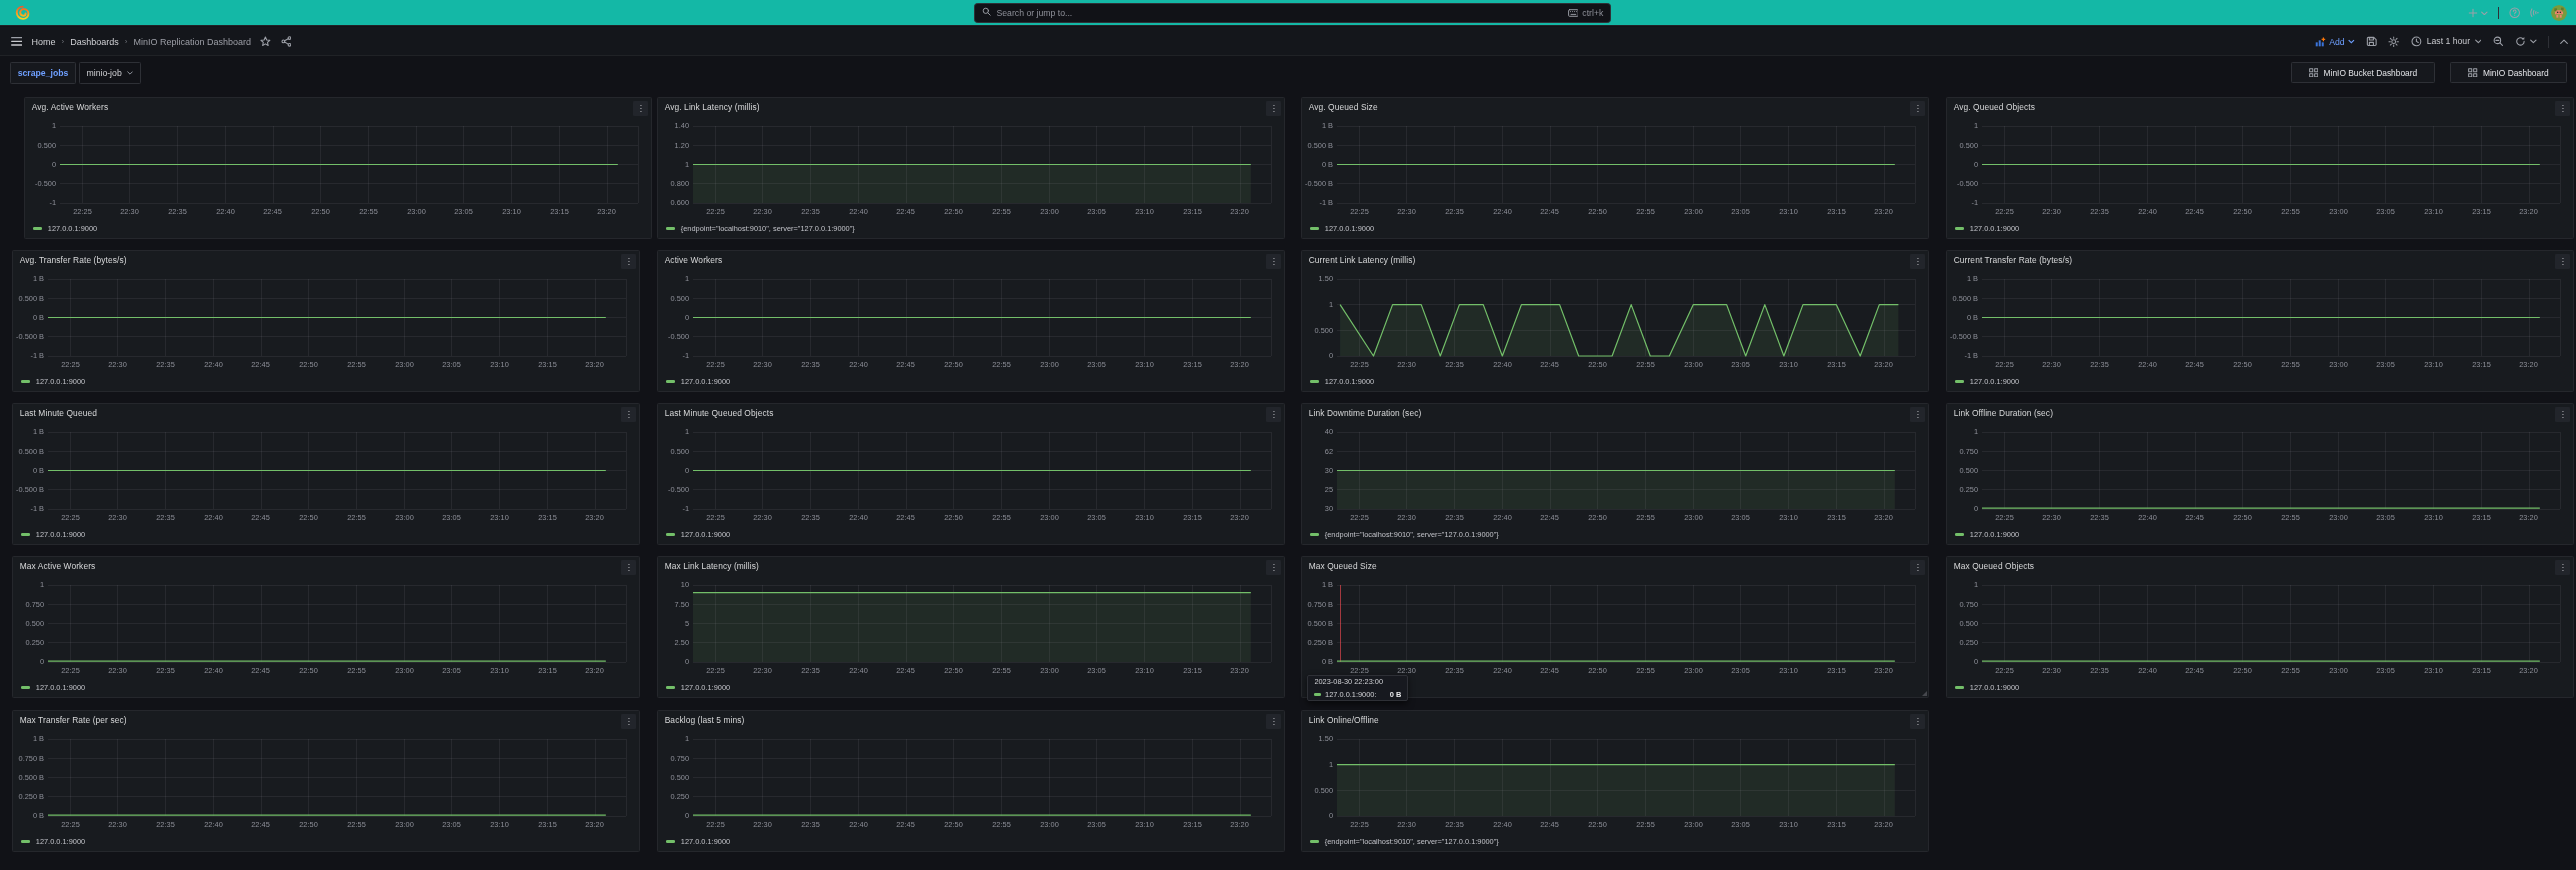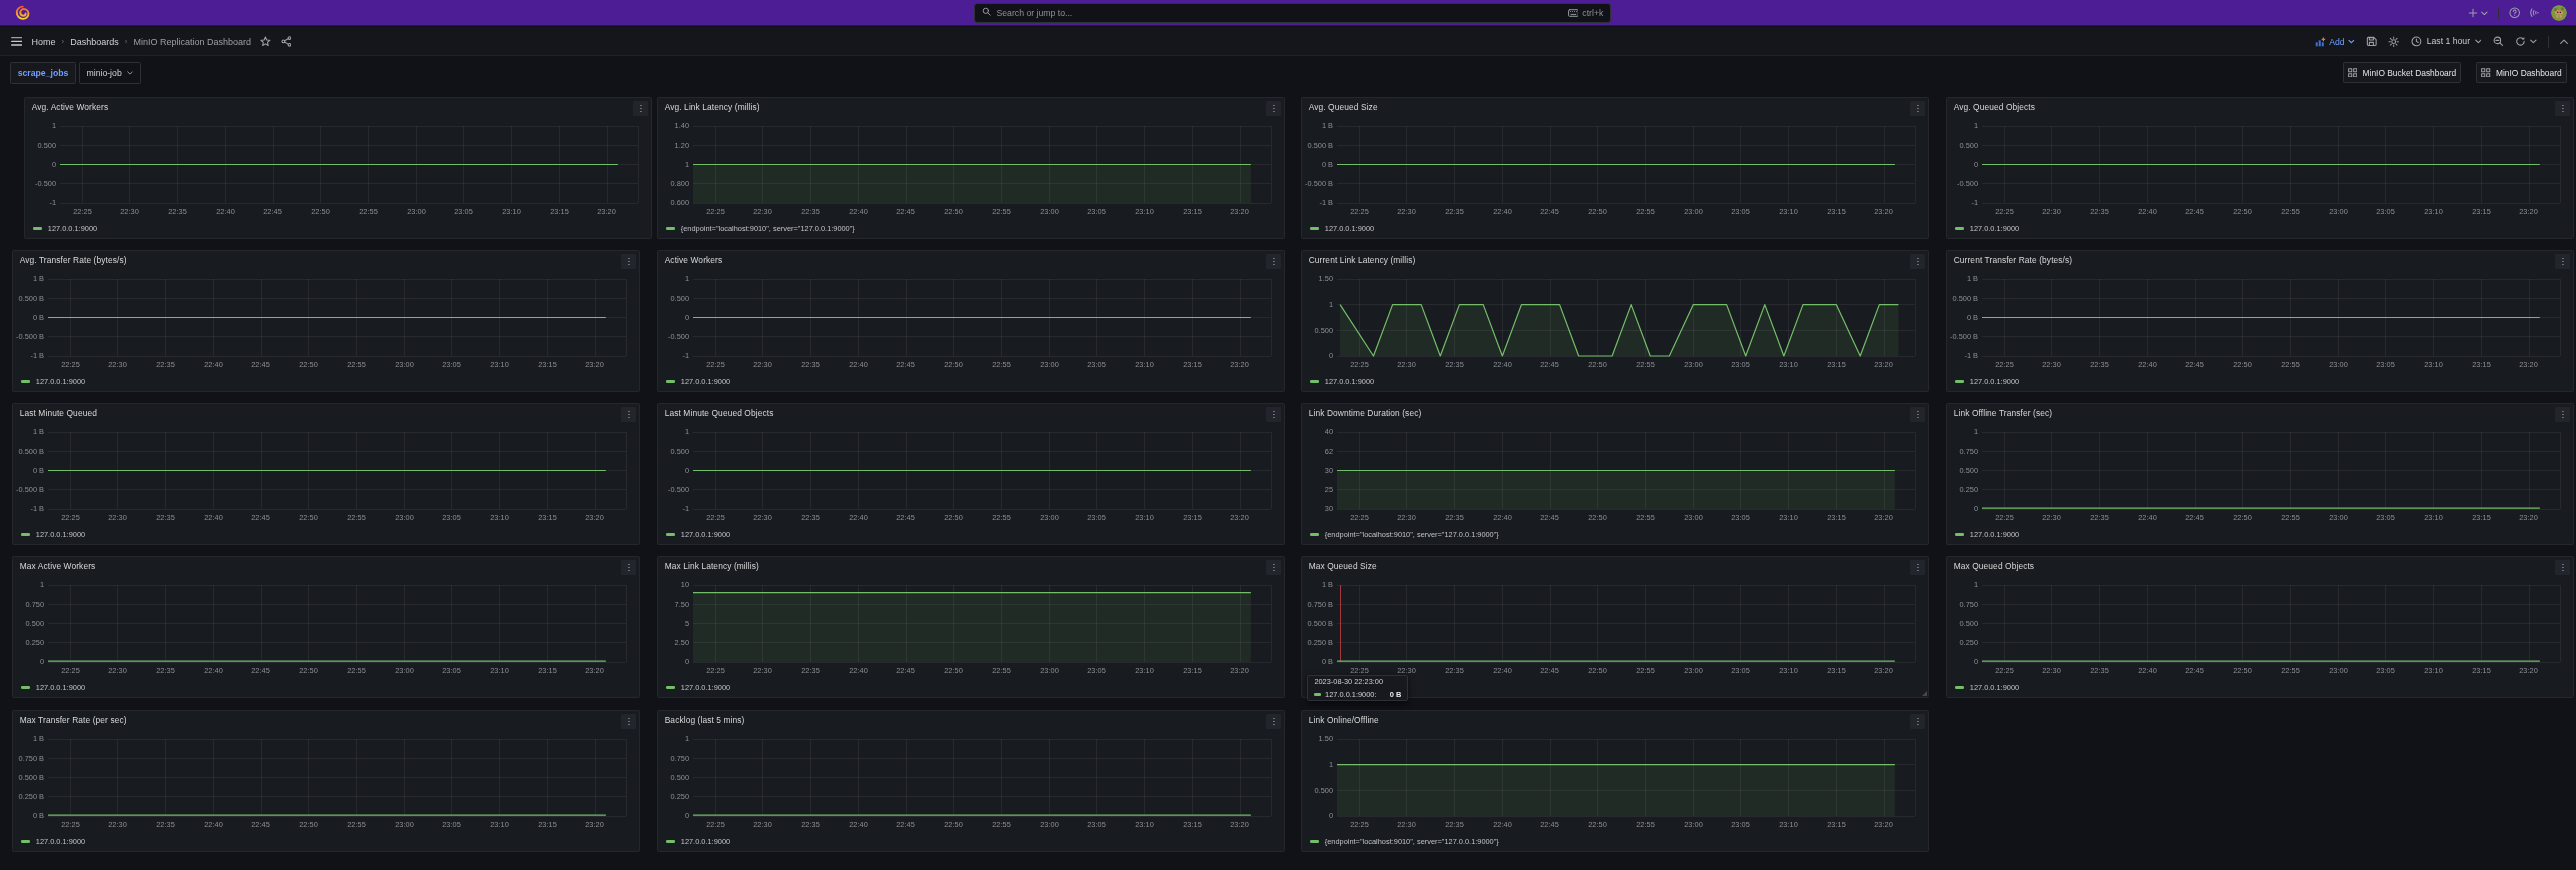--- a/index.html
+++ b/index.html
@@ -1,21 +1,21 @@
 <!DOCTYPE html>
 <html style="font-size:10.8px"><head>
 <meta charset="utf-8">
 <style>
   * { box-sizing: border-box; }
   html,body { margin:0; padding:0; width:2576px; height:870px; overflow:hidden;
     background:#111217; font-family:"Liberation Sans","DejaVu Sans",sans-serif; }
 
   
   .topbar { position:absolute; left:0; top:0; width:2576px; height:26px;
-    background:#4c1d95; border-bottom:0.7px solid #202226; z-index:40;text-decoration:underline; }
+    background:#14b8a6; border-bottom:0.7px solid #202226; z-index:40;text-decoration:underline; }
   .logo { position:absolute; left:15px; top:5.4px; width:15.5px; height:15.5px; }
   .searchbox { position:absolute; left:974px; top:3.4px; width:637px; height:19.5px;
     background:#111217; border:0.7px solid #2f3137; border-radius:3.4px;
     display:flex; align-items:center; padding:0 6.7px; color:#8e9099; font-size:8.7px; }
   .searchbox .ph { margin-left:5.4px; flex:1; }
   .shortcut { display:flex; align-items:center; gap:4px; color:#8e9099; font-size:8.7px; }
   .tb-right { position:absolute; right:8.7px; top:0; height:26px; display:flex; align-items:center; gap:10px; }
   .icon-btn { display:flex; align-items:center; justify-content:center; cursor:pointer; }
   .vdiv { width:0.7px; height:12px; background:#2e3036; }
   .avatar { width:16px; height:16px; border-radius:50%; overflow:hidden; }
@@ -35,21 +35,21 @@
   
   .subbar { position:absolute; left:0; top:56px; width:2576px; height:38px; }
   .var-group { position:absolute; left:10px; top:6px; display:flex; gap:2.7px; }
   .var-label { height:21.5px; display:flex; align-items:center; padding:0 6.7px;
     border:0.7px solid #2e3036; border-radius:1.3px; background:#16181d;
     color:#6e9fff; font-size:8.7px;font-weight:bold; }
   .var-value { height:21.5px; display:flex; align-items:center; gap:5.4px; padding:0 6.7px;
     border:0.7px solid #2e3036; border-radius:1.3px; background:#111217;
     color:#d0d1d5; font-size:8.7px; cursor:pointer; }
   .link-group { position:absolute; right:9.4px; top:6px; display:flex; gap:15px; }
-  .link-btn { height:21px; display:flex; align-items:center; gap:5.4px; padding:0 4px;
+  .link-btn { height:21px; display:flex; align-items:center; gap:5.4px; padding:0 17px;
     border:0.7px solid #2e3036; border-radius:1.3px; background:#16181d;
     color:#e3e4e8; font-size:8.4px; cursor:pointer; }
 
   
   #grid { position:absolute; left:0; top:0; width:2576px; height:870px; }
   .panel { position:absolute; width:628px; height:142px; background:#181b1f;
     border:0.7px solid #25272c; border-radius:1.3px; }
   .panel.hovered { z-index:20; }
   .p-title { position:absolute; left:6.7px; top:4px; margin:0; font-size:8.4px;
     font-weight:500; color:#d8d9da; letter-spacing:0.1px; cursor:pointer; }
@@ -835,21 +835,21 @@
         <div class="xl" style="left: 463px;">23:10</div>
         <div class="xl" style="left: 511px;">23:15</div>
         <div class="xl" style="left: 558px;">23:20</div>
       </div>
     <div class="legend">
       <span class="dash"></span>
       <span class="legend-label">{endpoint="localhost:9010", server="127.0.0.1:9000"}</span>
     </div>
   </section>
     <section class="panel" style="left: 1946px; top: 403px;">
-    <h2 class="p-title">Link Offline Transfer (sec)</h2>
+    <h2 class="p-title">Link Offline Duration (sec)</h2>
     <span class="kebab" hidden="">⋮</span>
     <div class="ylabels">
         <div class="yl" style="top: 24px;">1</div>
         <div class="yl" style="top: 44px;">0.750</div>
         <div class="yl" style="top: 63px;">0.500</div>
         <div class="yl" style="top: 82px;">0.250</div>
         <div class="yl" style="top: 101px;">0</div>
       </div>
     <svg class="plot-svg" viewBox="0 0 860 115" preserveAspectRatio="none">
         <line class="grid-line" x1="0" y1="0.0" x2="860" y2="0.0"></line>

